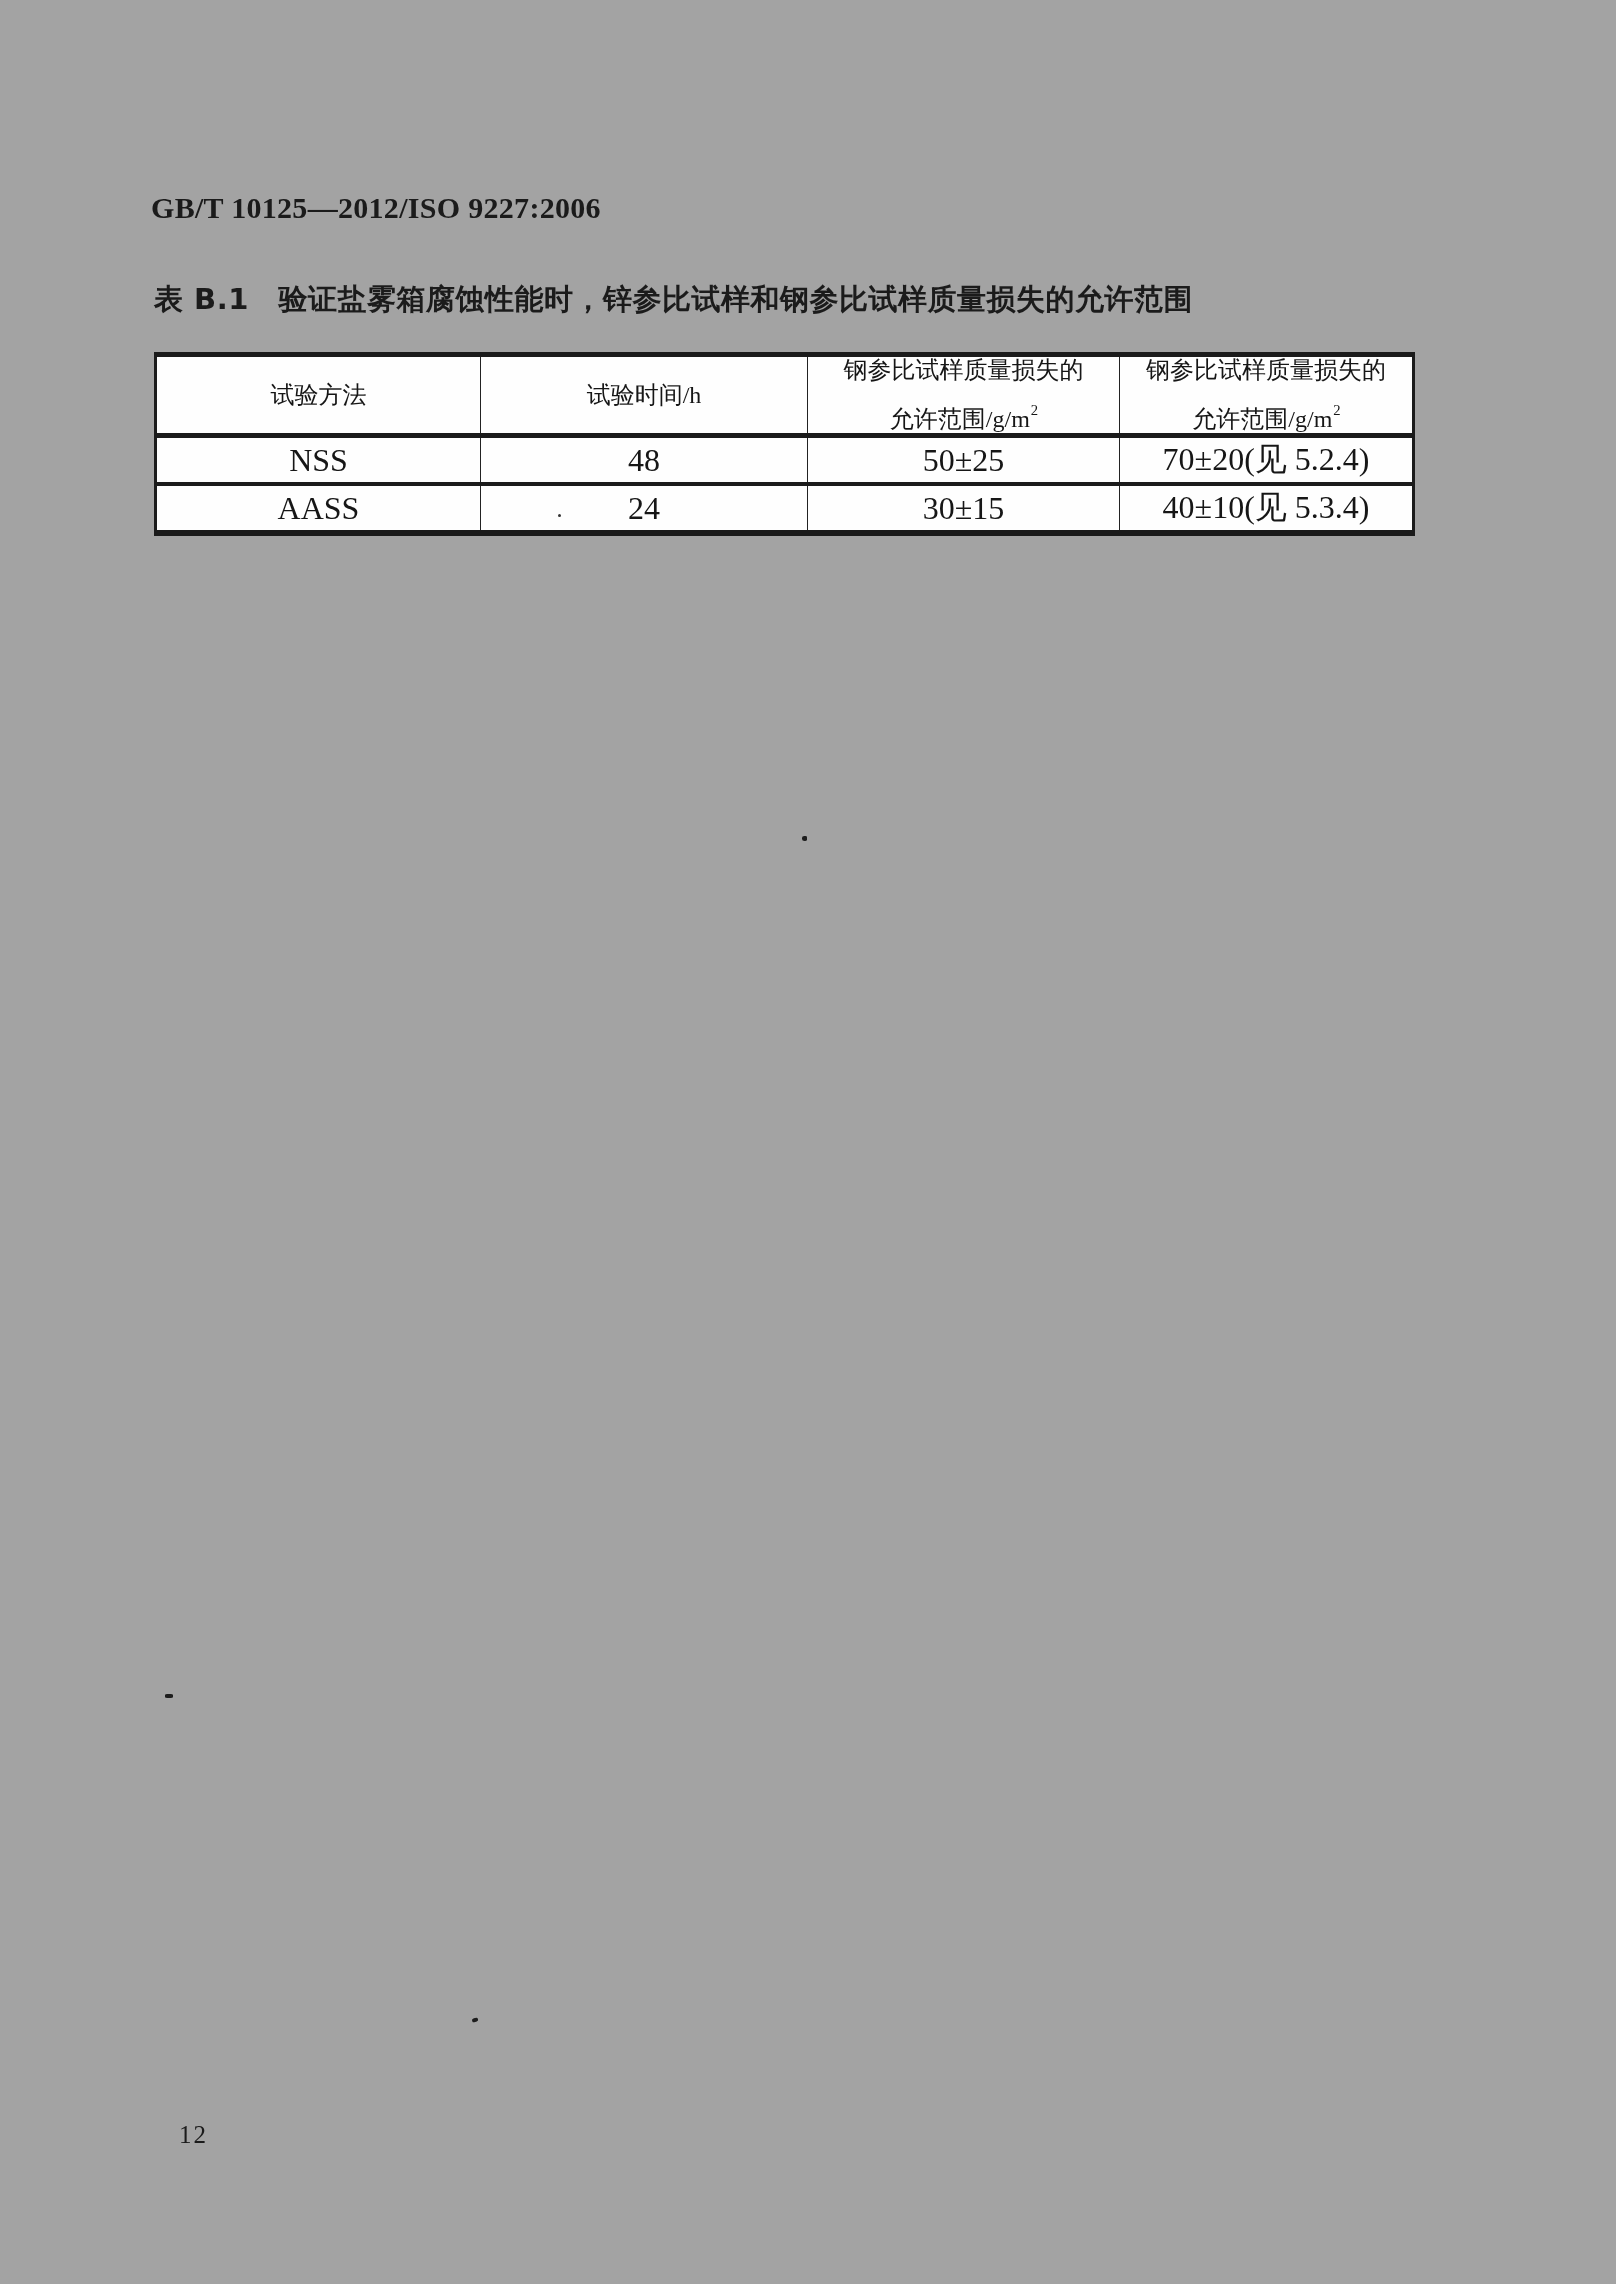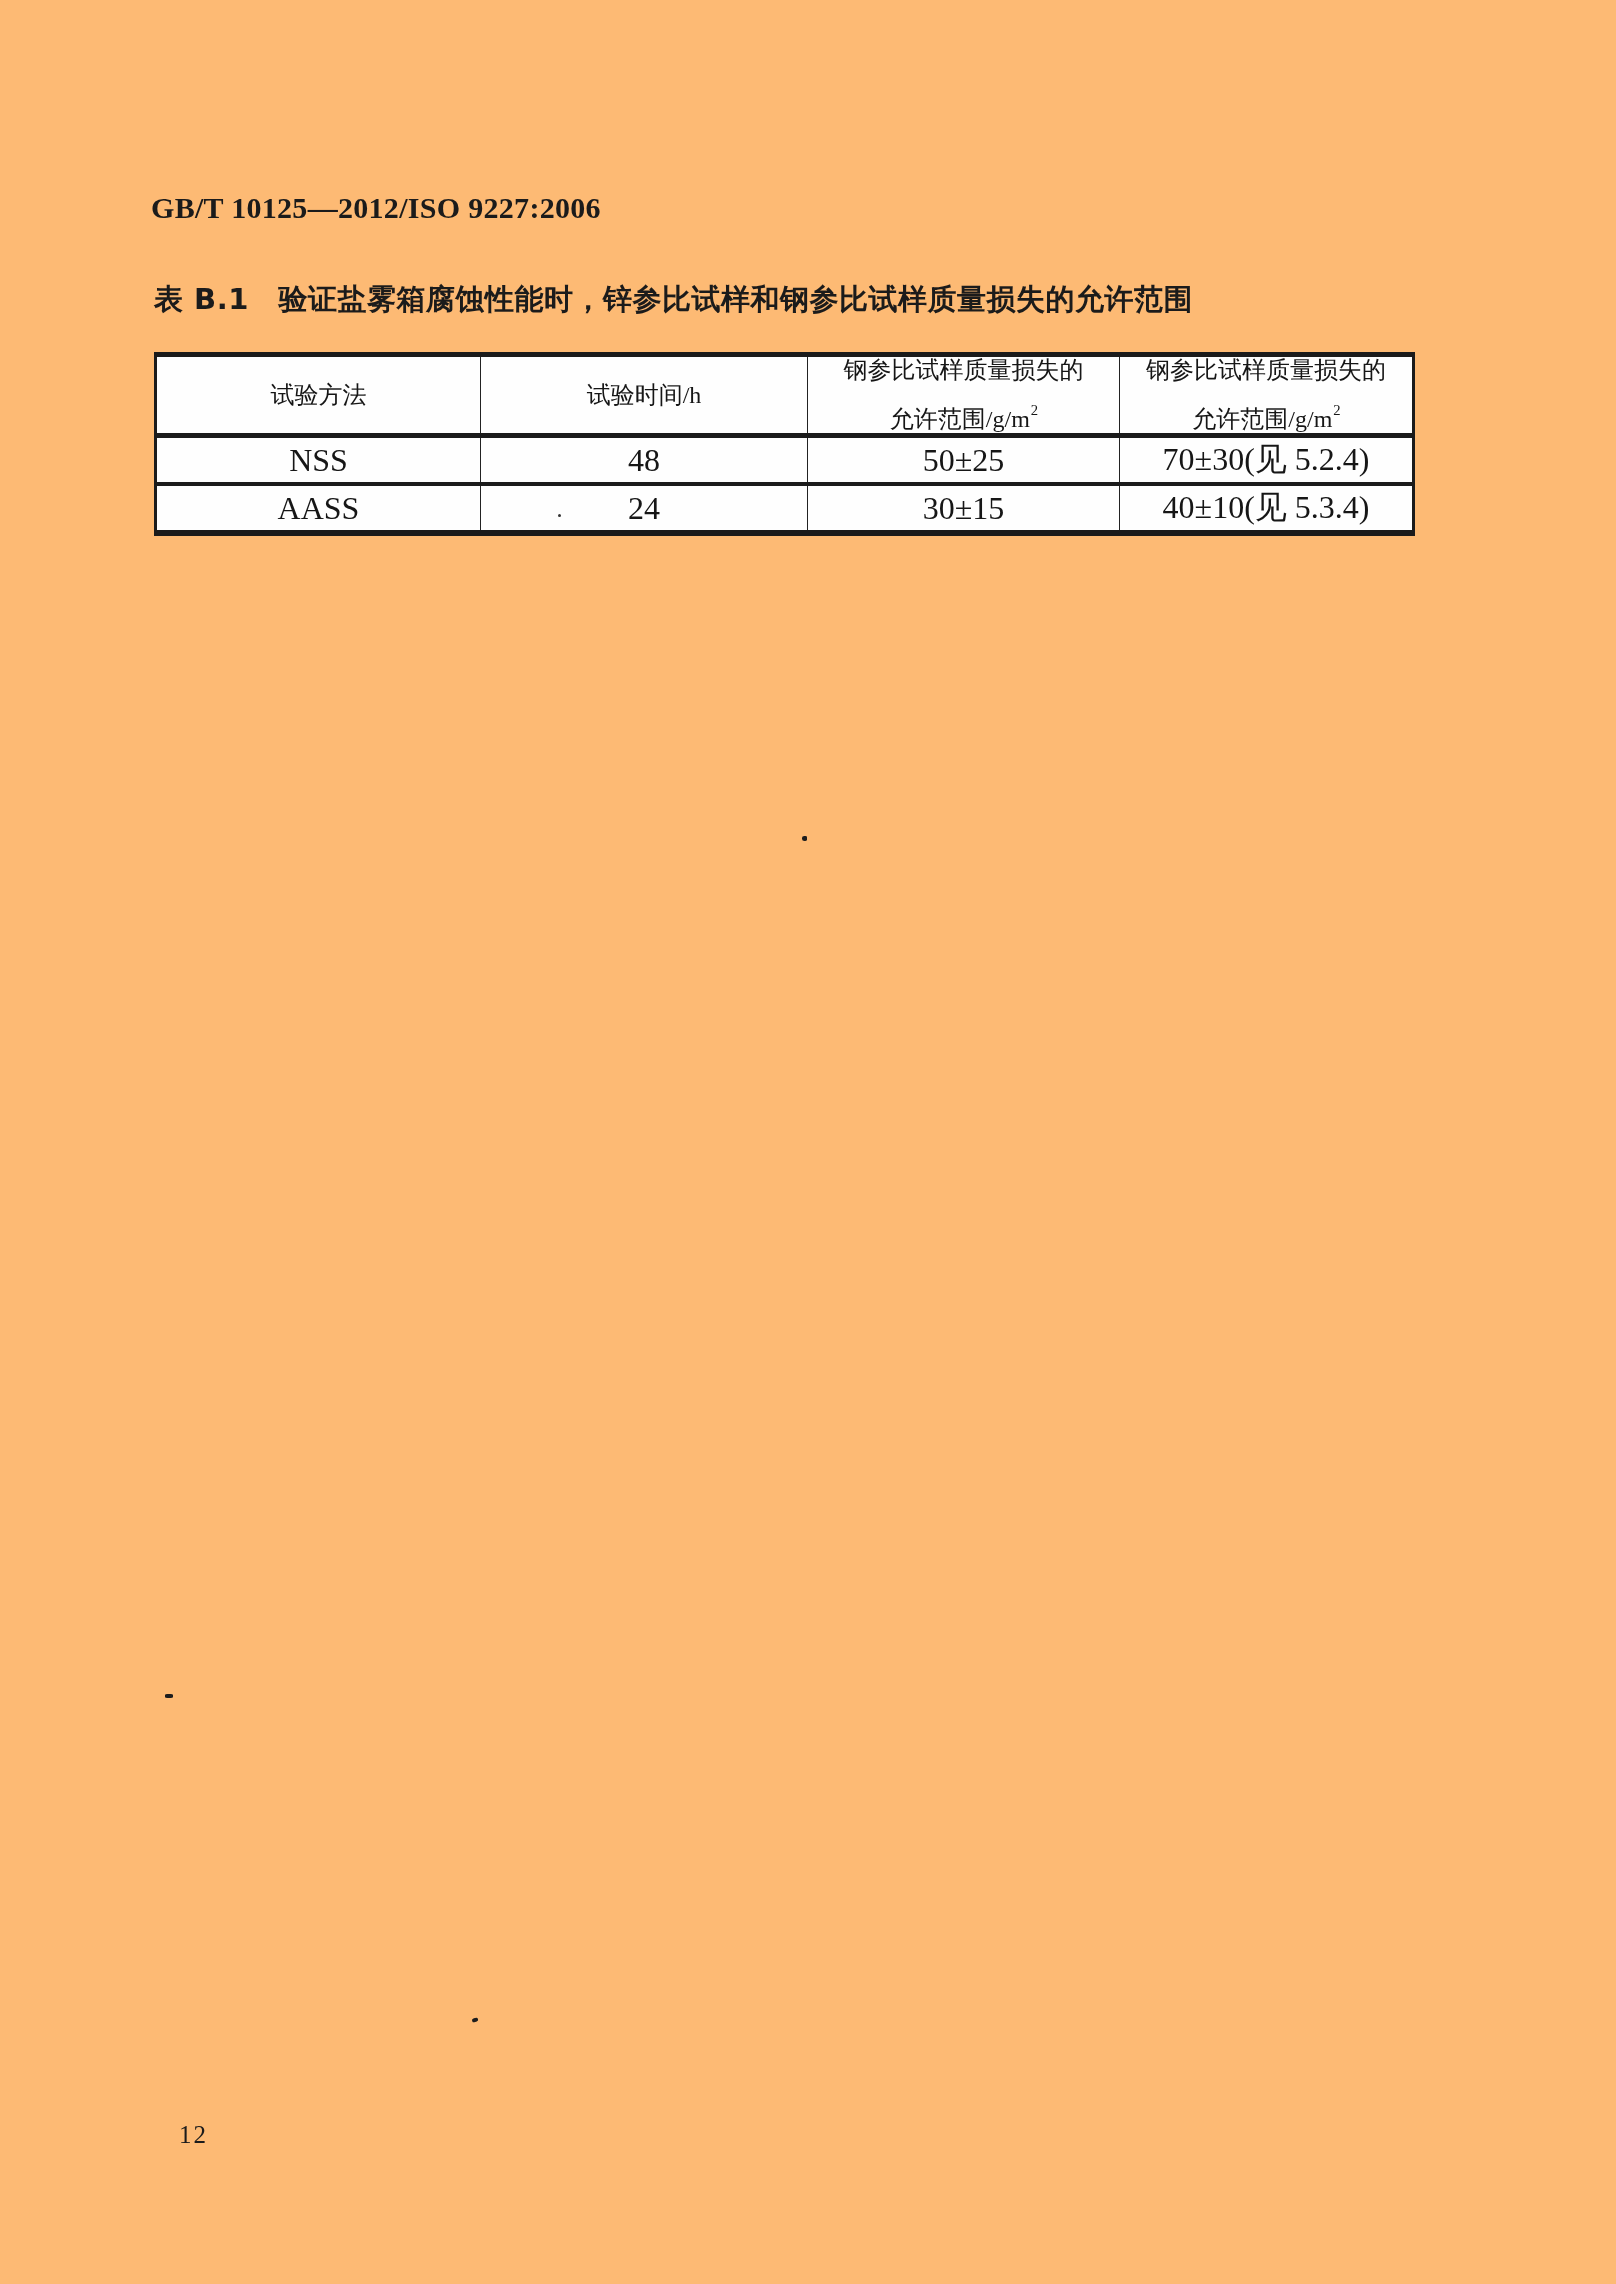--- a/index.html
+++ b/index.html
@@ -4,21 +4,21 @@
 <style>
   html, body {
     margin: 0;
     padding: 0;
     background: #e8e8e8;
   }
   .page {
     position: relative;
     width: 1617px;
     height: 2284px;
-    background: #fdba74;
+    background: #a3a3a3;
     font-family: "Liberation Serif", "DejaVu Serif", serif;
     color: #1b1b1b;
     overflow: hidden;
   }
   .std-header {
     position: absolute;
     left: 151px;
     top: 191px;
     font-size: 30px;
     font-weight: bold;
@@ -129,21 +129,21 @@
           <span class="hdr-line1">钢参比试样质量损失的</span>
           <span>允许范围/g/m</span><sup class="hdr-sup">2</sup>
         </td>
       </tr>
     </thead>
     <tbody>
       <tr class="row-1">
         <td>NSS</td>
         <td>48</td>
         <td>50±25</td>
-        <td>70±30(见 5.2.4)</td>
+        <td>70±20(见 5.2.4)</td>
       </tr>
       <tr class="row-2">
         <td>AASS</td>
         <td>24</td>
         <td>30±15</td>
         <td>40±10(见 5.3.4)</td>
       </tr>
     </tbody>
   </table>
 

